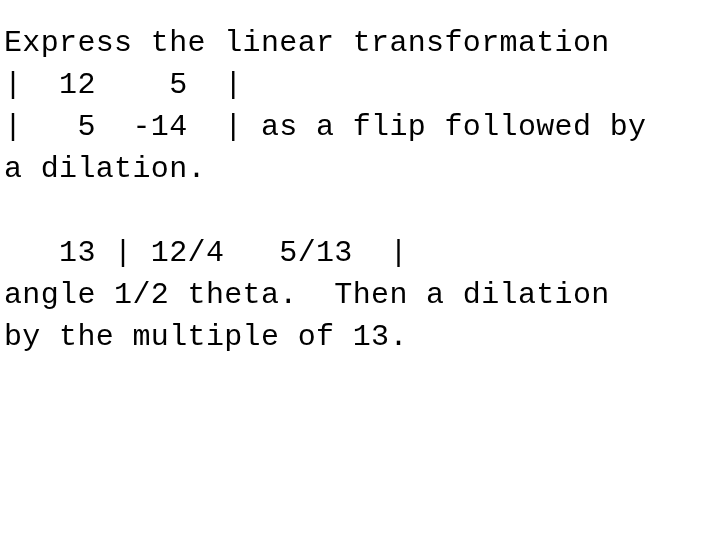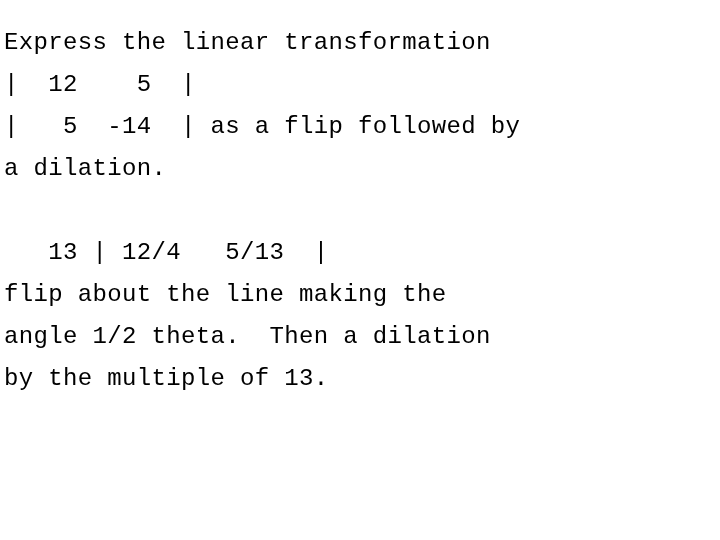--- a/index.html
+++ b/index.html
@@ -21,21 +21,21 @@
     box-sizing: border-box;
   }
   #text-block {
     position: absolute;
     left: 4px;
     top: 22px;
     width: 716px;
   }
   .line {
     font-family: "Liberation Mono", "DejaVu Sans Mono", monospace;
-    font-size: 24px;
+    font-size: 30px;
     line-height: 42px;
     letter-spacing: 0.35px;
     color: #000000;
     white-space: pre;
     margin: 0;
     padding: 0;
     height: 42px;
     font-weight: 400;
     -webkit-font-smoothing: none;
   }
@@ -47,17 +47,16 @@
 <body>
 
 <div id="slide">
   <div id="text-block">
     <div class="line">Express the linear transformation</div>
     <div class="line">|  12    5  |</div>
     <div class="line">|   5  -14  | as a flip followed by</div>
     <div class="line">a dilation.</div>
     <div class="line blank"></div>
     <div class="line">   13 | 12/4   5/13  |</div>
-    <div class="line">flip about the line making the</div>
     <div class="line">angle 1/2 theta.  Then a dilation</div>
     <div class="line">by the multiple of 13.</div>
   </div>
 </div>
 
 </body></html>

